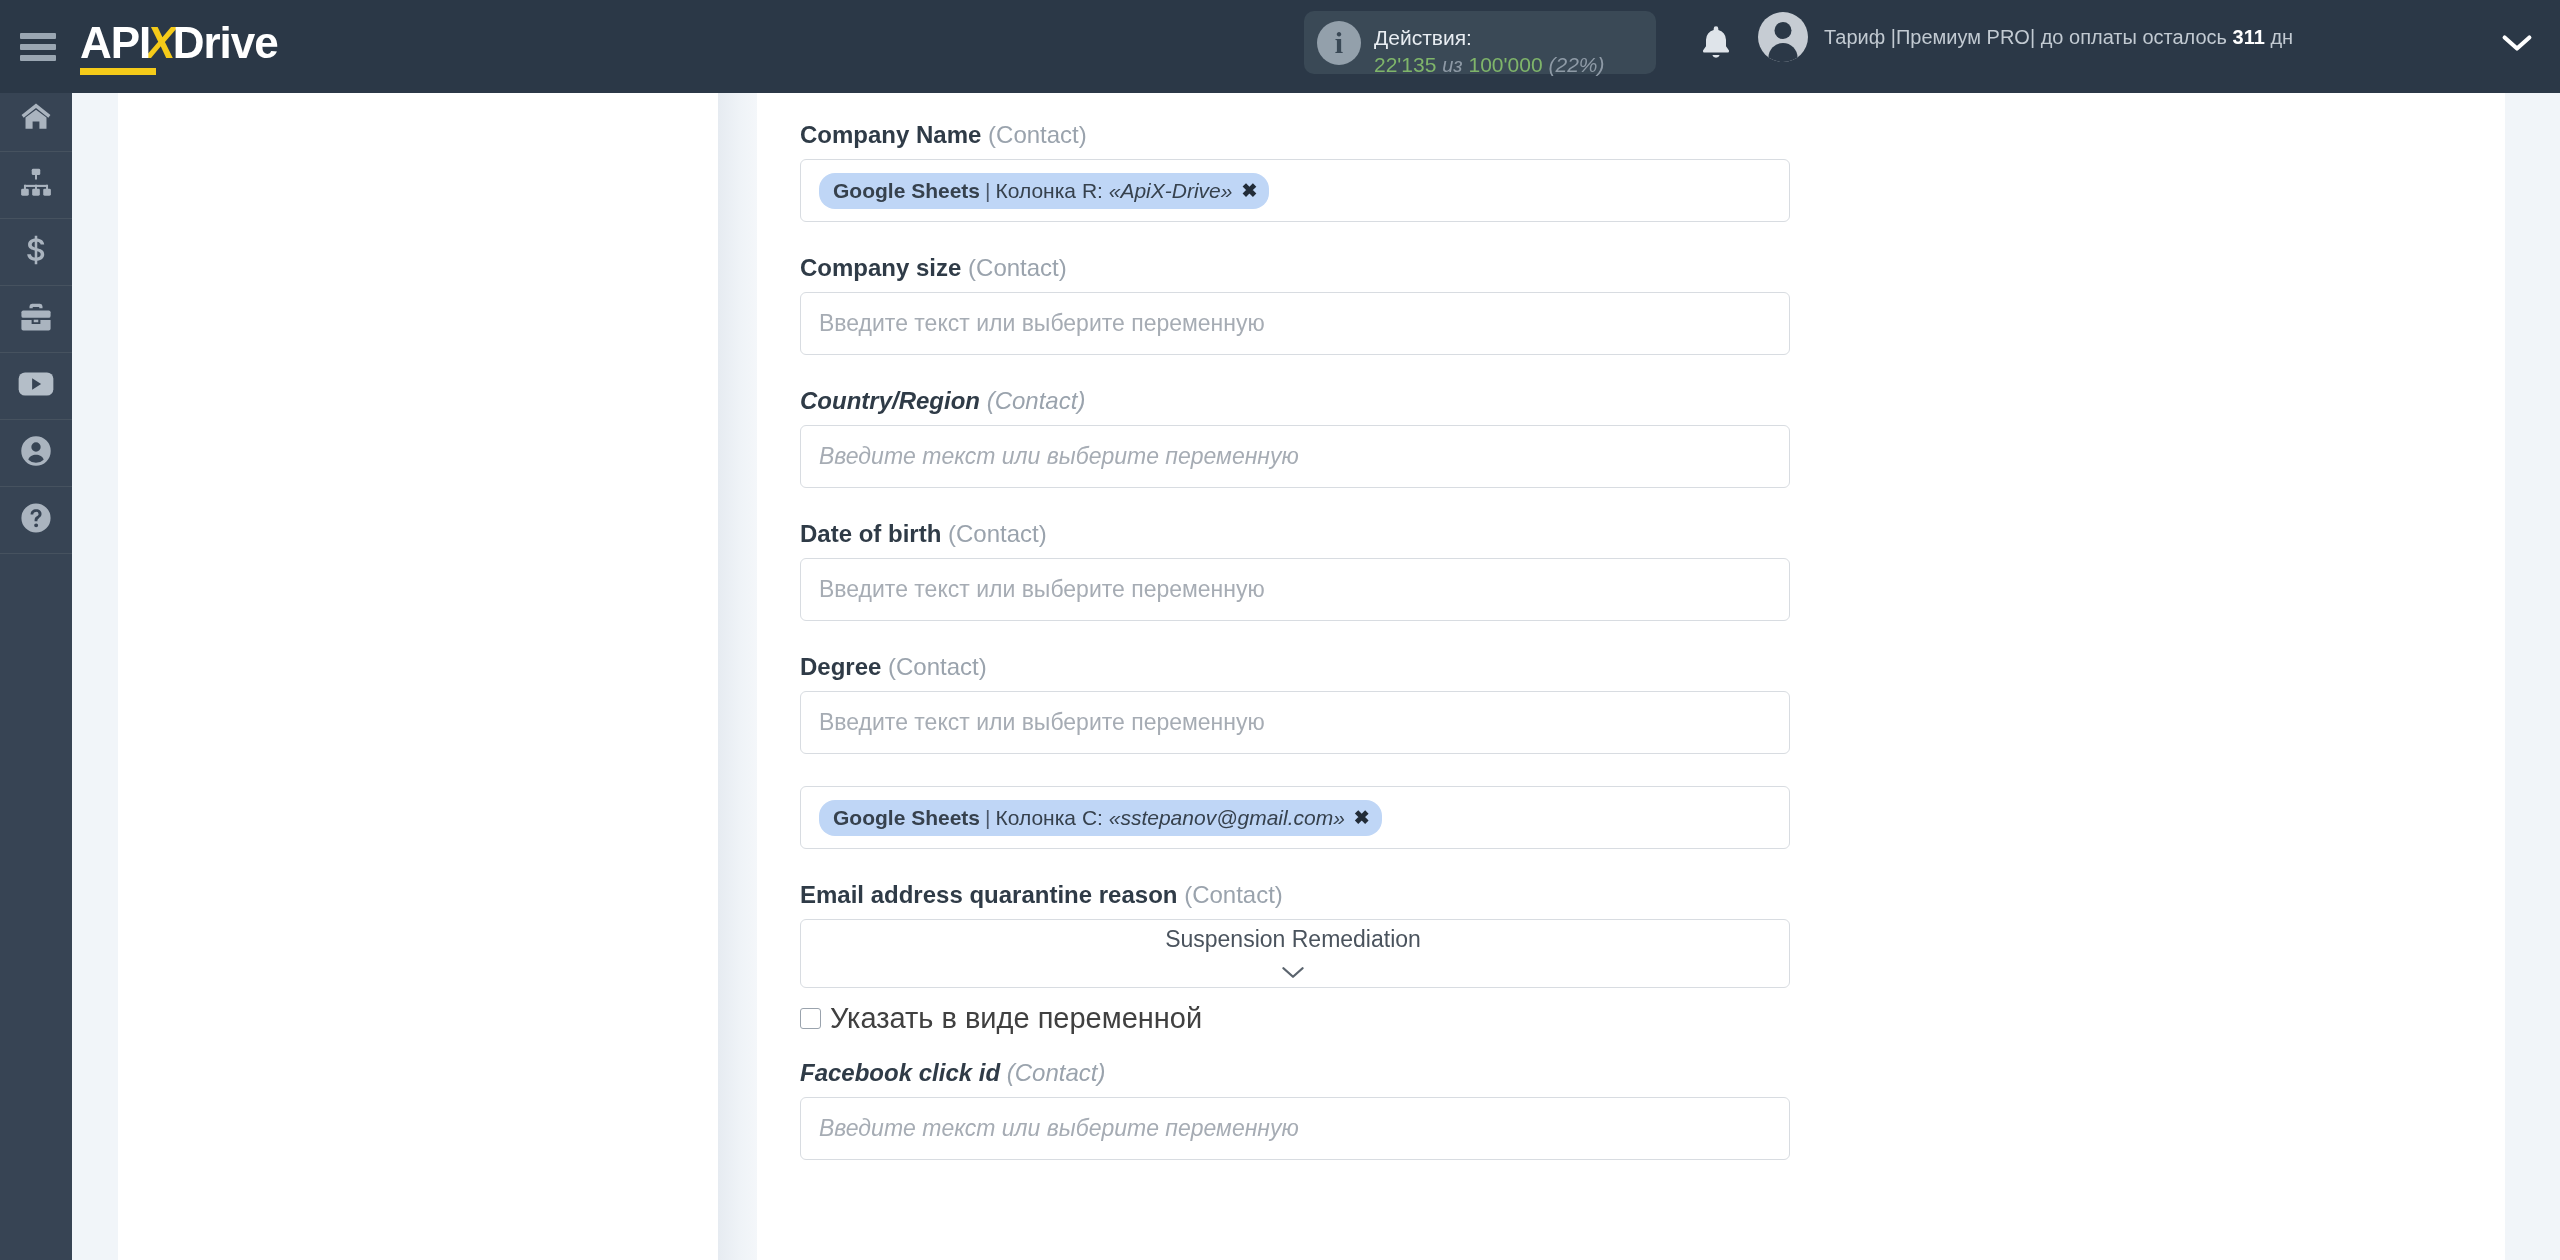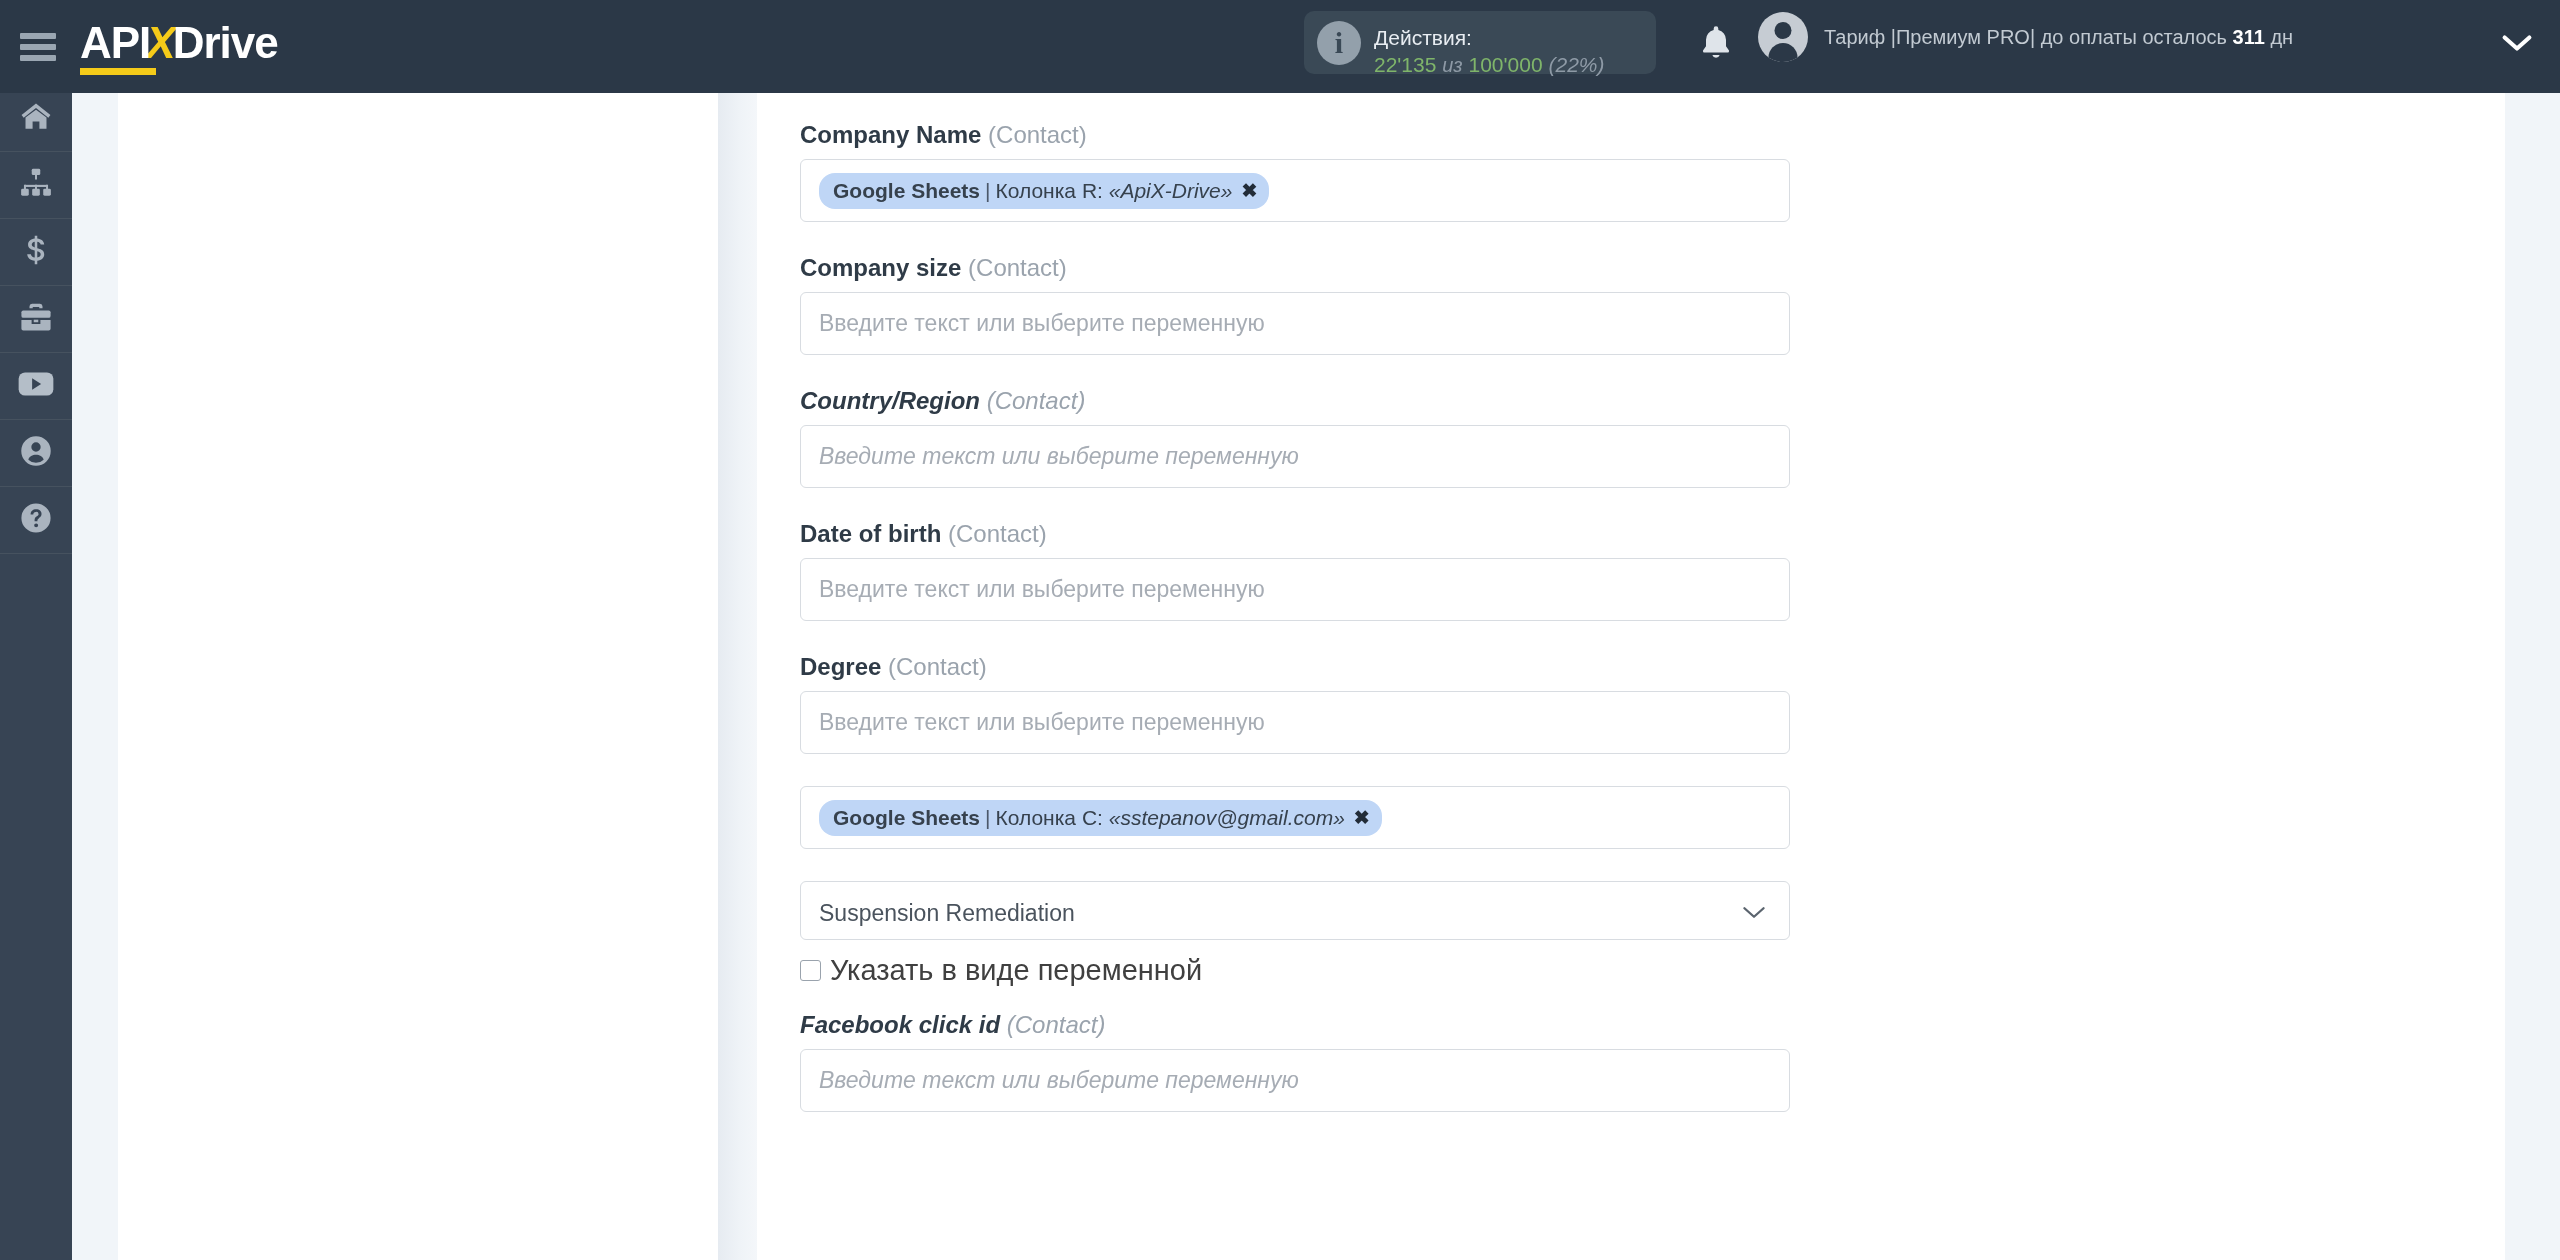--- a/index.html
+++ b/index.html
@@ -160,27 +160,28 @@
   }
   .token .src { font-weight: 700; }
   .token .pipe { margin: 0 5px; color: #4b586a; }
   .token .val { font-style: italic; }
   .token .rm {
     margin-left: 9px; font-weight: 700; font-size: 19px;
     color: #222c38; cursor: pointer;
   }
 
   .select-box {
-    width: 990px; height: 59px;
+    width: 990px; height: 69px;
     border: 1px solid #d8dce1; border-radius: 6px;
     background: #ffffff;
     display: flex; align-items: center; justify-content: space-between;
     padding: 6px 22px 0 18px;
     font-size: 23px; color: #4a535d;
     cursor: pointer;
+    flex-direction: column;
   }
 
   .checkrow {
     display: flex; align-items: center;
     margin-top: 14px; cursor: pointer;
   }
   .checkbox {
     width: 21px; height: 21px; border: 1px solid #9aa3ad;
     border-radius: 3px; background: #fff; flex: none; margin-right: 9px;
   }
@@ -368,20 +369,24 @@
 
     <div class="field" style="padding-top:32px;">
       <div class="input-box">
         <span class="token">
           <span class="src">Google Sheets</span><span class="pipe">|</span><span>Колонка C:</span>&nbsp;<span class="val">«sstepanov@gmail.com»</span><span class="rm">✖</span>
         </span>
       </div>
     </div>
 
     <div class="field" style="padding-top:32px;">
+      <div class="field-label">
+        <span>Email address quarantine reason</span>
+        <span class="ctx">(Contact)</span>
+      </div>
       <div class="select-box">
         <span>Suspension Remediation</span>
         <span>
           <svg width="26" height="17" viewBox="0 0 24 16" fill="none" stroke="#5b646e" stroke-width="2.2" stroke-linecap="round" stroke-linejoin="round">
               <path d="M3 4l9 8 9-8"></path>
             </svg>
         </span>
       </div>
       <div class="checkrow">
         <span class="checkbox"></span>

